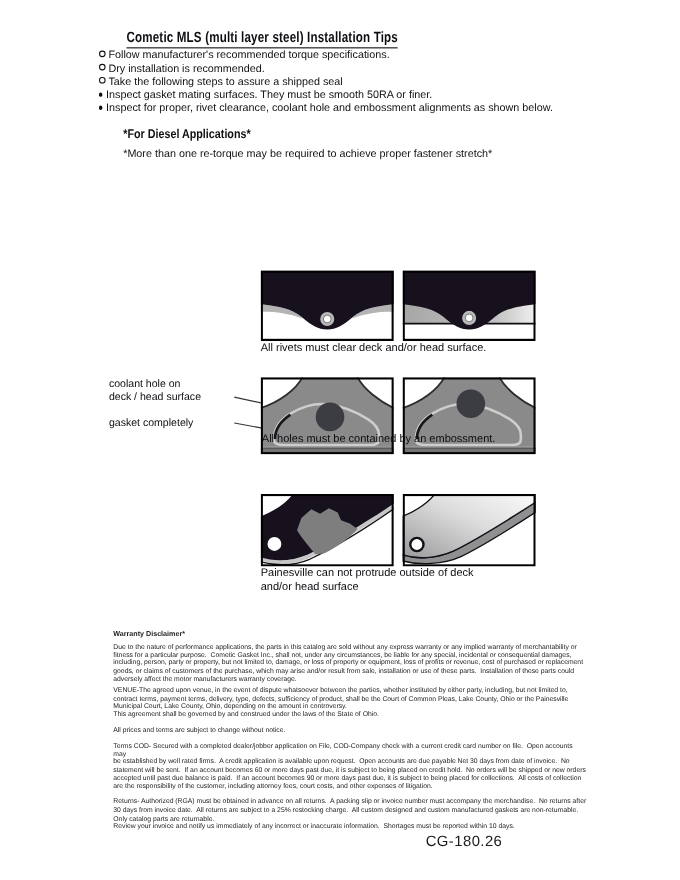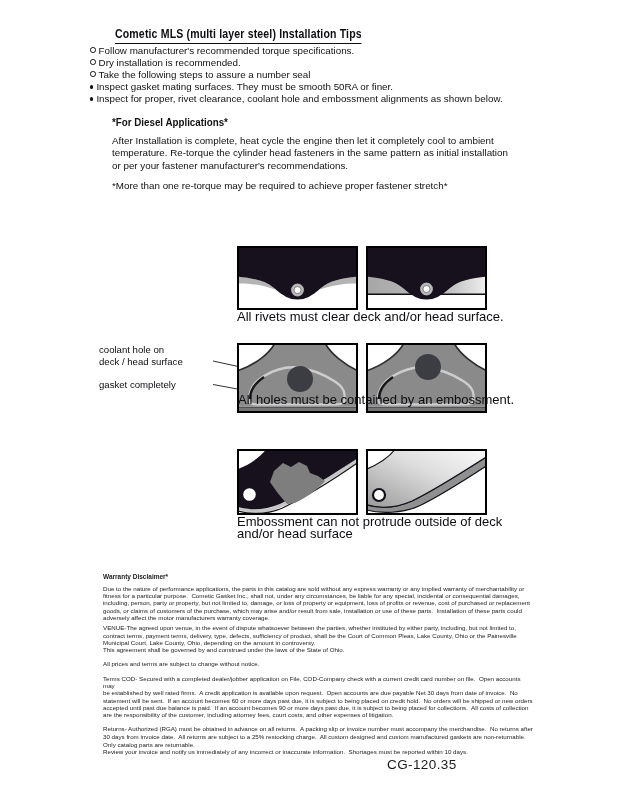--- a/index.html
+++ b/index.html
@@ -21,21 +21,21 @@
 
   
   .diesel{position:absolute;left:112px;top:116px;width:460px;}
   .diesel h2{margin:0 0 7px 0;font-size:11.5px;font-weight:bold;transform:scaleX(.85);
              transform-origin:left top;white-space:nowrap;}
   .diesel p{margin:0 0 8px 0;font-size:9.8px;line-height:12.4px;}
 
   
   .dlabel{position:absolute;width:121px;text-align:center;font-size:12px;letter-spacing:.6px;color:#0d0d12;margin-top:24px;}
   .panel{position:absolute;}
-  .caption{position:absolute;font-size:13px;line-height:11.5px;color:#0d0d12;}
+  .caption{position:absolute;font-size:10px;line-height:11.5px;color:#0d0d12;}
   .anno{position:absolute;width:112px;font-size:9.6px;line-height:12px;color:#0d0d12;}
   .leader{position:absolute;left:205px;top:350px;}
 
   
   .warranty{position:absolute;left:103px;top:573px;width:430px;color:#222;}
   .warranty h3{margin:0 0 4.5px 0;font-size:6.5px;font-weight:bold;}
   .warranty p{margin:0 0 3px 0;font-size:6.2px;line-height:7.35px;}
   .warranty p.gap{margin-bottom:6.8px;}
   .warranty p.tight{margin-bottom:.5px;}
 
@@ -51,37 +51,34 @@
     <div class="b-row">
         <span class="ring"></span>
         <span>Follow manufacturer's recommended torque specifications.</span>
       </div>
     <div class="b-row">
         <span class="ring"></span>
         <span>Dry installation is recommended.</span>
       </div>
     <div class="b-row">
         <span class="ring"></span>
-        <span>Take the following steps to assure a number seal</span>
+        <span>Take the following steps to assure a shipped seal</span>
       </div>
     <div class="b-row indent">
         <span class="dot"></span>
         <span>Inspect gasket mating surfaces.  They must be smooth 50RA or finer.</span>
       </div>
     <div class="b-row indent">
         <span class="dot"></span>
         <span>Inspect for proper, rivet clearance, coolant hole and embossment alignments as shown below.</span>
       </div>
   </div>
 
   <div class="diesel">
     <h2>*For Diesel Applications*</h2>
-    <p class="pre">After Installation is complete, heat cycle the engine then let it completely cool to ambient
-temperature. Re-torque the cylinder head fasteners in the same pattern as initial installation
-or per your fastener manufacturer's recommendations.</p>
     <p class="pre">*More than one re-torque may be required to achieve proper fastener stretch*</p>
   </div>
 
   <div class="dlabel" style="left:237px;top:231px;">RIGHT</div>
   <div class="dlabel" style="left:366px;top:231px;">WRONG</div>
 
   <svg class="panel" style="left:237px;top:246px;" width="121" height="64" viewBox="0 0 121 64">
     <rect width="121" height="64" fill="#fff"></rect>
     <path d="M0,30.5 C17,32.5 28,34.5 37,42 L38,43.5 C24,38.5 10,37 0,37.5 Z" fill="#b4b4b4"></path>
     <path d="M121,30.5 C104,32.5 93,34.5 84,42 L83,43.5 C97,38.5 111,37 121,37.5 Z" fill="#b4b4b4"></path>
@@ -174,21 +171,21 @@
           <stop offset="1" stop-color="#fbfbfb"></stop>
     </linearGradient>
       </defs>
     <rect width="121" height="66" fill="#fff"></rect>
     <path d="M0,55.5 C13,59.5 30,59 46,52 C68,41.5 96,23.5 121,7.5 L121,16.5 C98,31.5 72,48 53,57 C37,64.3 15,65 0,61 Z" fill="#909090" stroke="#14101a" stroke-width="1.2"></path>
     <path d="M29.5,0 H121 V7.5 C96,23.5 68,41.5 46,52 C30,59 13,59.5 0,55.5 L0,20.5 C12,15.5 22,9.5 29.5,0 Z" fill="url(#g2)" stroke="#14101a" stroke-width="1.2"></path>
     <circle cx="13" cy="46" r="6" fill="#fff" stroke="#14101a" stroke-width="2.2"></circle>
     <rect x="1" y="1" width="119" height="64" fill="none" stroke="#000" stroke-width="2"></rect>
   </svg>
 
-  <div class="caption pre" style="left:237px;top:516px;">Embossment can not protrude outside of deck
+  <div class="caption pre" style="left:237px;top:516px;">Painesville can not protrude outside of deck
 and/or head surface</div>
 
   <div class="warranty">
     <h3>Warranty Disclaimer*</h3>
     <p class="pre">Due to the nature of performance applications, the parts in this catalog are sold without any express warranty or any implied warranty of merchantability or
 fitness for a particular purpose.  Cometic Gasket Inc., shall not, under any circumstances, be liable for any special, incidental or consequential damages,
 including, person, party or property, but not limited to, damage, or loss of property or equipment, loss of profits or revenue, cost of purchased or replacement
 goods, or claims of customers of the purchase, which may arise and/or result from sale, installation or use of these parts.  Installation of these parts could
 adversely affect the motor manufacturers warranty coverage.</p>
     <p class="pre gap">VENUE-The agreed upon venue, in the event of dispute whatsoever between the parties, whether instituted by either party, including, but not limited to,
@@ -200,15 +197,15 @@
 be established by well rated firms.  A credit application is available upon request.  Open accounts are due payable Net 30 days from date of invoice.  No
 statement will be sent.  If an account becomes 60 or more days past due, it is subject to being placed on credit hold.  No orders will be shipped or new orders
 accepted until past due balance is paid.  If an account becomes 90 or more days past due, it is subject to being placed for collections.  All costs of collection
 are the responsibility of the customer, including attorney fees, court costs, and other expenses of litigation.</p>
     <p class="pre tight">Returns- Authorized (RGA) must be obtained in advance on all returns.  A packing slip or invoice number must accompany the merchandise.  No returns after
 30 days from invoice date.  All returns are subject to a 25% restocking charge.  All custom designed and custom manufactured gaskets are non-returnable.</p>
     <p class="pre">Only catalog parts are returnable.
 Review your invoice and notify us immediately of any incorrect or inaccurate information.  Shortages must be reported within 10 days.</p>
   </div>
 
-  <div class="pagecode">CG-120.35</div>
+  <div class="pagecode">CG-180.26</div>
 
 </div>
 
 </body></html>

